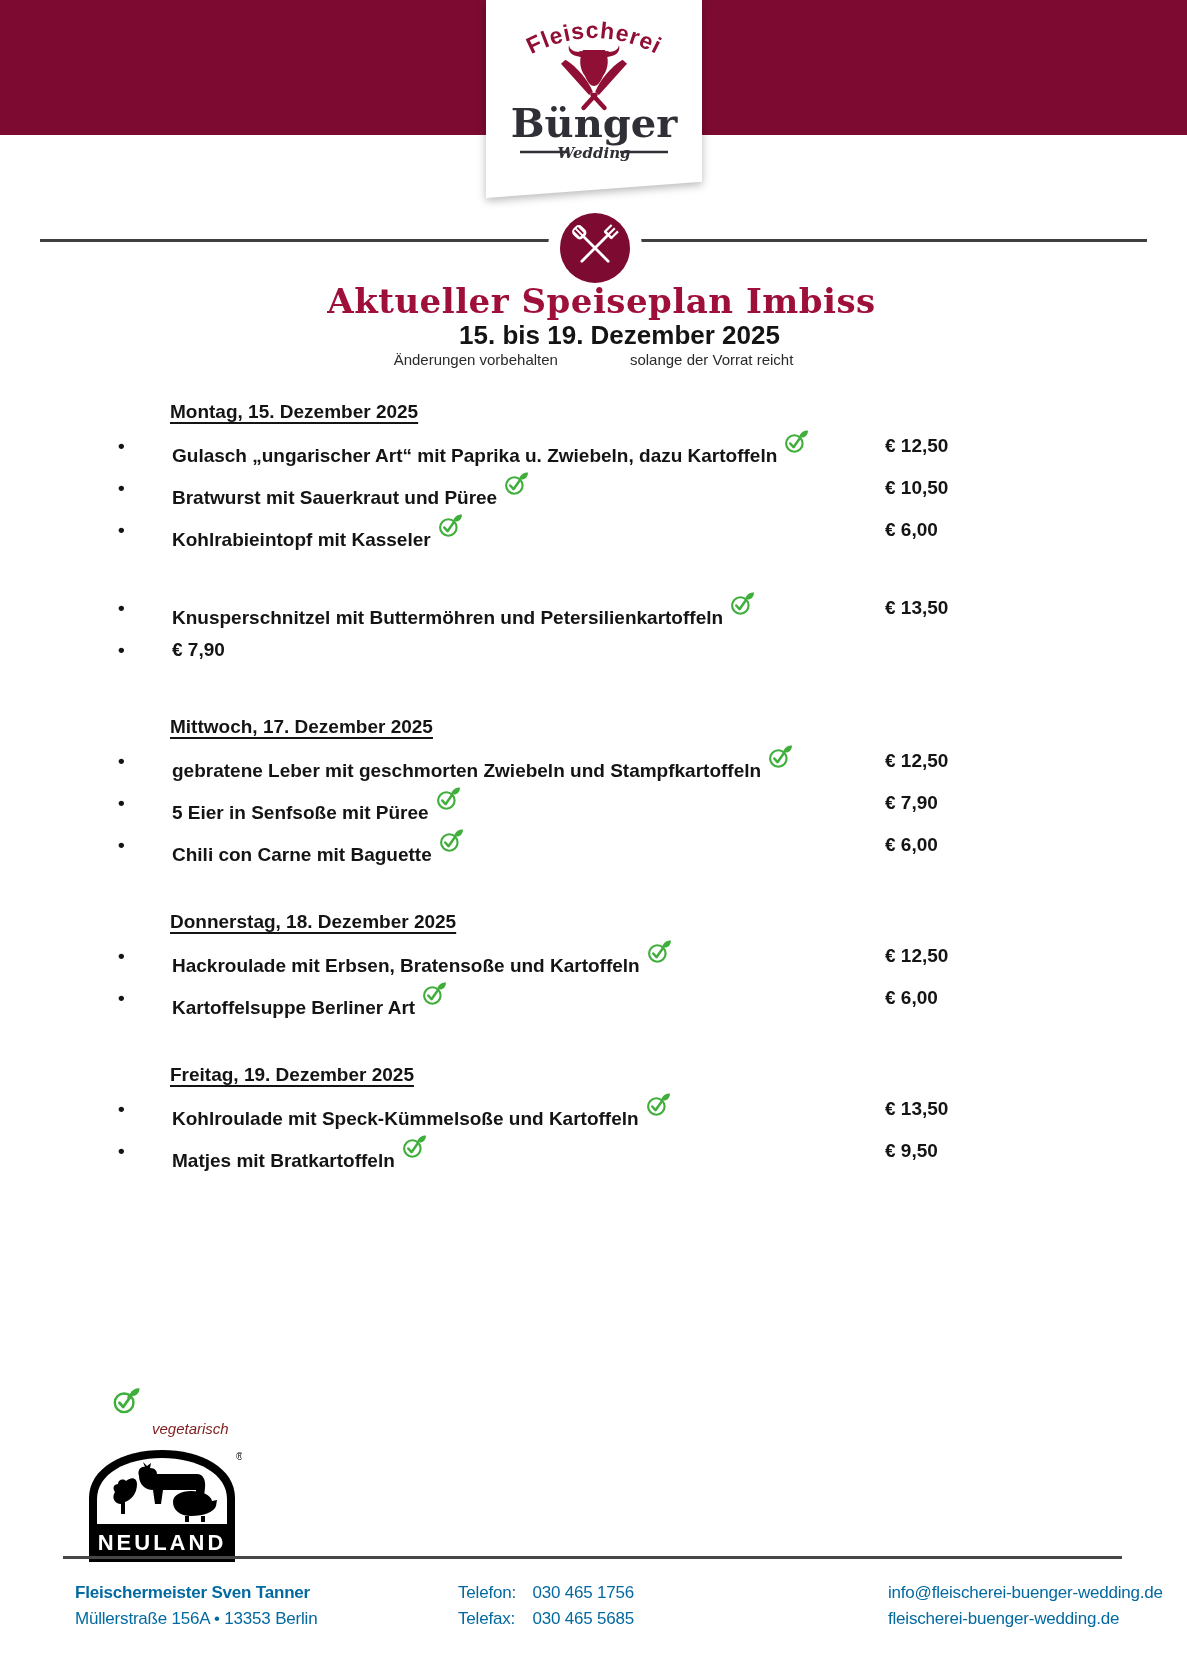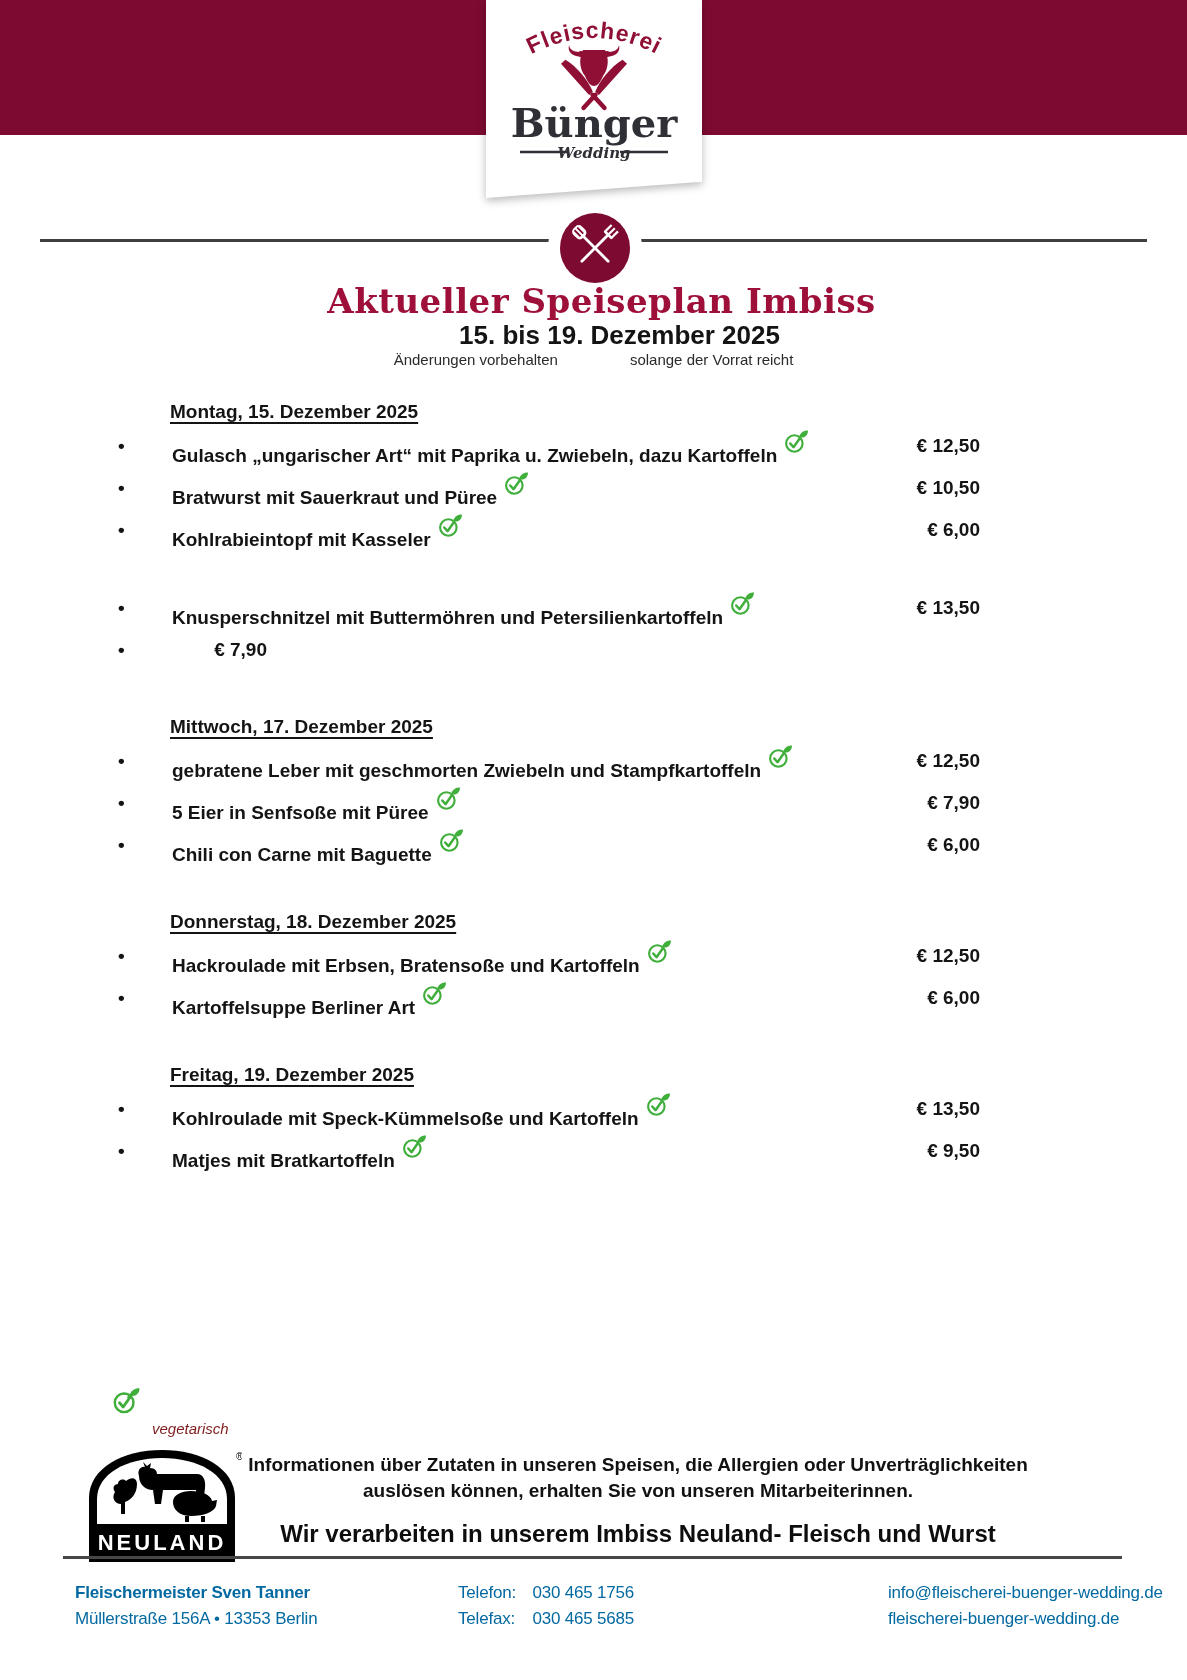--- a/index.html
+++ b/index.html
@@ -35,21 +35,21 @@
 
   
   .menu { position:absolute; left:112px; top:401px; width:868px; color:#141414; }
   .day { margin-bottom:36px; }
   .day-heading { font-size:19px; font-weight:bold; margin-left:58px; margin-bottom:11px;
                  text-decoration:underline; text-decoration-thickness:2px; text-underline-offset:4px; }
   .item { display:flex; align-items:flex-start; height:42px; font-size:19px; font-weight:bold; }
   .bullet { width:60px; padding-left:6px; font-size:19px; line-height:24px; }
   .item-name { flex:1 1 auto; line-height:24px; }
   .veg-inline { margin-left:6px; transform:translateY(-7px); display:inline-block; }
-  .item-price { width:95px; text-align:right; line-height:24px; white-space:nowrap; }
+  .item-price { width:95px; text-align:left; line-height:24px; white-space:nowrap; }
 
   
   .legend { position:absolute; left:112px; top:1384px; display:flex; align-items:flex-start; }
   .legend-label { font-style:italic; font-size:15px; color:#7f1d1d; margin-left:12px; margin-top:36px; }
 
   
   .neuland { position:absolute; left:85px; top:1446px; }
   .info { position:absolute; left:238px; top:1452px; width:800px; text-align:center; color:#111; }
   .info-line { font-size:19px; font-weight:bold; line-height:26px; }
   .claim { margin-top:16px; font-size:24px; font-weight:bold; color:#0d0d0d; }
@@ -303,25 +303,20 @@
 
         <path d="M30 46 C27 42 29 38 33 38 C33 34 38 32 41 35 C47 30 52 32 52 38 C52 48 46 54 40 56 L40 68 H36 L36 58 C30 58 26 52 30 46 Z"></path>
 
         <path d="M88 56 C88 49 96 45 106 45 C117 45 126 49 127 55 L132 54 L131 60 C129 66 119 70 106 70 C95 70 88 64 88 56 Z M100 70 L100 76 H104 L104 70 Z M116 70 L116 76 H120 L120 70 Z"></path>
       </g>
       <text x="77" y="104" text-anchor="middle" font-family="Liberation Sans, sans-serif" font-weight="bold" font-size="22" letter-spacing="3" fill="#ffffff">NEULAND</text>
       <text x="151" y="14" font-size="10" fill="#000000">®</text>
     </svg>
   </div>
 
-  <div class="info">
-    <div class="info-line">Informationen über Zutaten in unseren Speisen, die Allergien oder Unverträglichkeiten</div>
-    <div class="info-line">auslösen können, erhalten Sie von unseren Mitarbeiterinnen.</div>
-    <div class="claim">Wir verarbeiten in unserem Imbiss Neuland- Fleisch und Wurst</div>
-  </div>
 
   <div class="rule"></div>
 
   <div class="footer">
     <div class="fcol f-left">
       <div class="owner">Fleischermeister Sven Tanner</div>
       <div>Müllerstraße 156A • 13353 Berlin</div>
     </div>
     <div class="fcol f-mid">
       <div>

